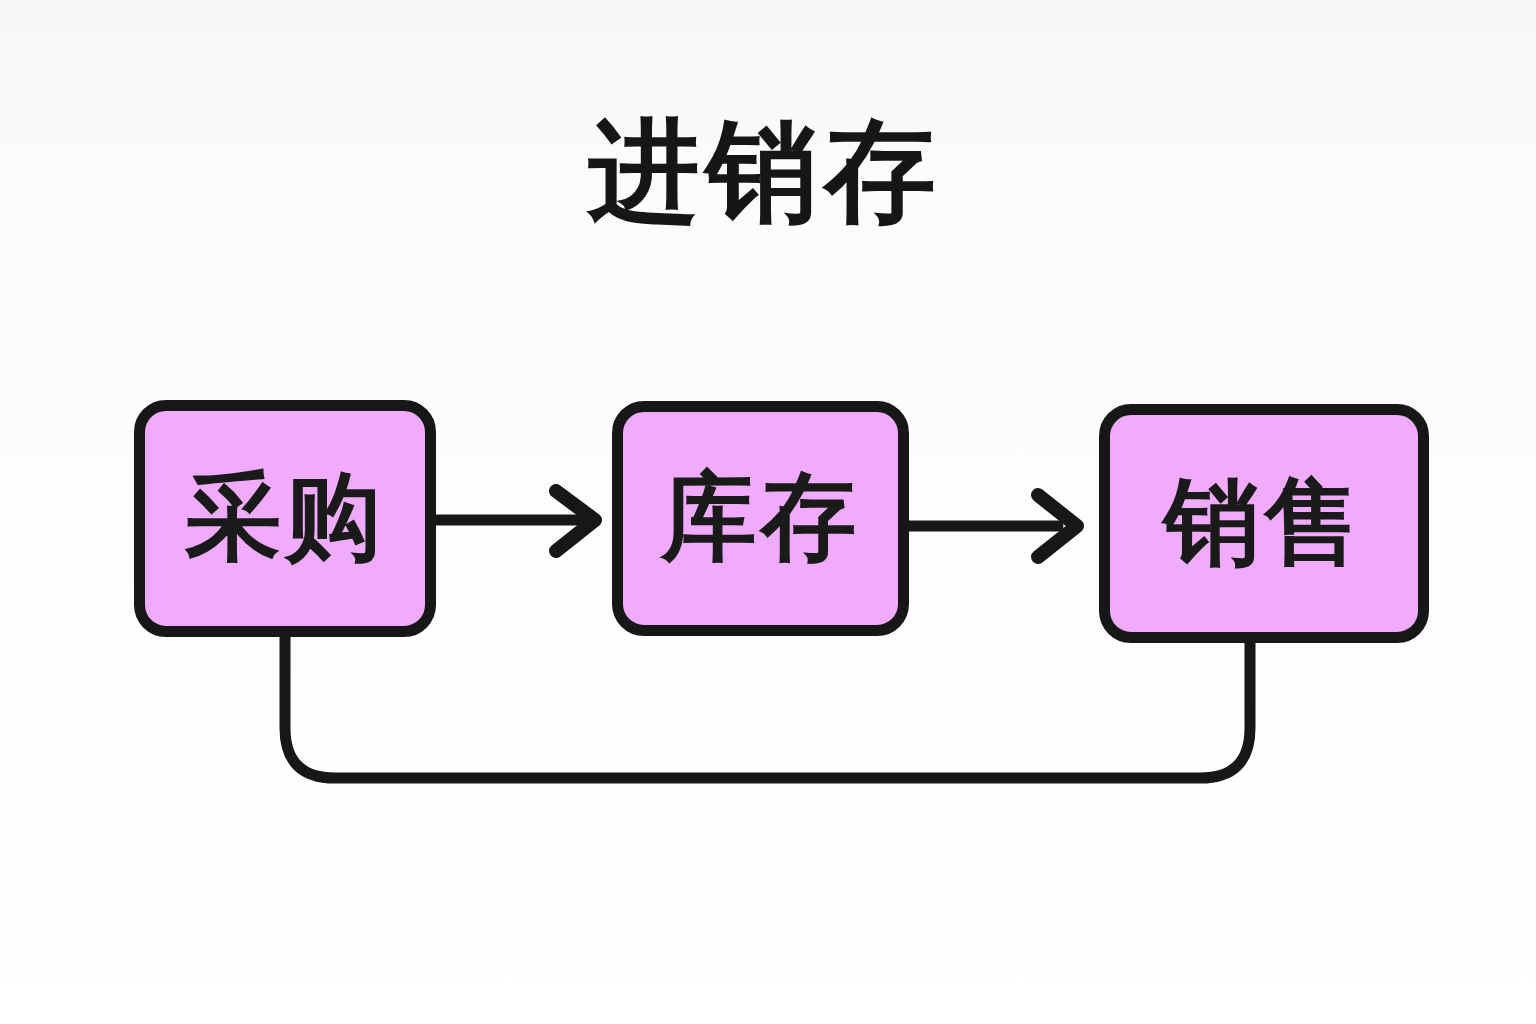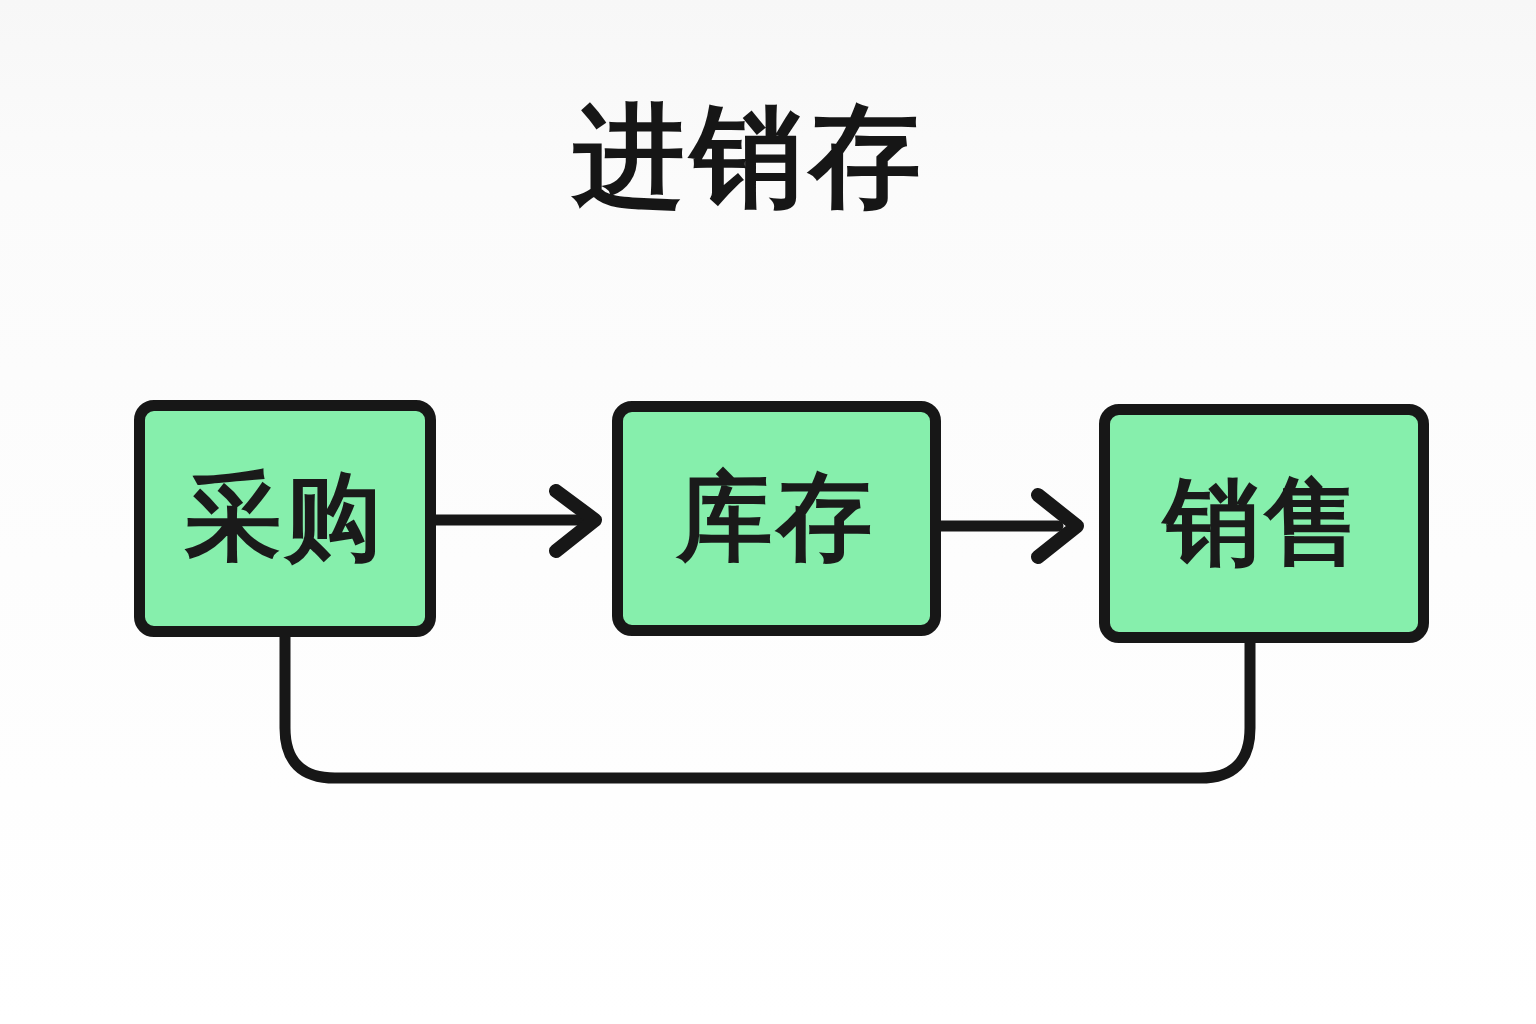--- a/index.html
+++ b/index.html
@@ -19,51 +19,51 @@
     position: absolute;
     top: 100px;
     left: 750px;
     transform: translateX(-50%);
     font-size: 112px;
     line-height: 1;
     font-weight: 900;
     color: #161616;
     letter-spacing: 6px;
     white-space: nowrap;
-    margin: 0;
+    margin: 15px;
   }
 
   .connector-layer {
     position: absolute;
     inset: 0;
     width: 1536px;
     height: 1024px;
   }
 
   .flow-node {
     position: absolute;
     box-sizing: border-box;
     border: 11px solid #171717;
-    border-radius: 20px;
-    background: #86efac;
+    border-radius: 32px;
+    background: #f0abfc;
     display: flex;
     align-items: center;
     justify-content: center;
     text-align: center;
   }
   .flow-node .node-label {
     font-size: 96px;
     font-weight: 900;
     color: #1a1a1a;
     letter-spacing: 4px;
     white-space: nowrap;
   }
 
   #node-purchase  { left: 134px; top: 400px; width: 302px; height: 237px; }
-  #node-inventory { left: 612px; top: 401px; width: 329px; height: 235px; }
+  #node-inventory { left: 612px; top: 401px; width: 297px; height: 235px; }
   #node-sales     { left: 1099px; top: 404px; width: 330px; height: 239px; }
 </style>
 </head>
 <body>
 
 <svg class="connector-layer" viewBox="0 0 1536 1024" xmlns="http://www.w3.org/2000/svg">
 
   <g stroke="#171717" fill="none" stroke-linecap="round" stroke-linejoin="round">
     <path d="M 433 520 L 582 520" stroke-width="11"></path>
     <path d="M 556 491 L 595 520 L 556 551" stroke-width="14"></path>

